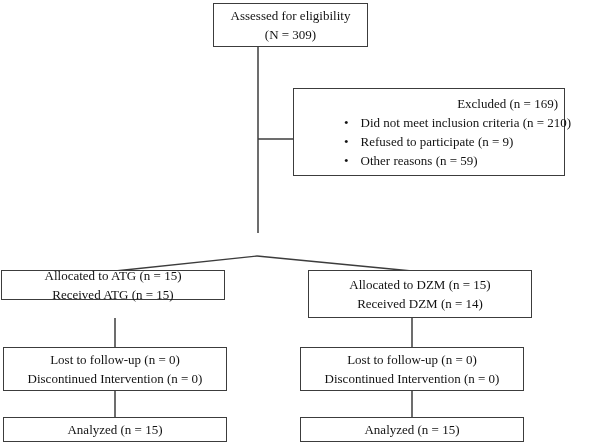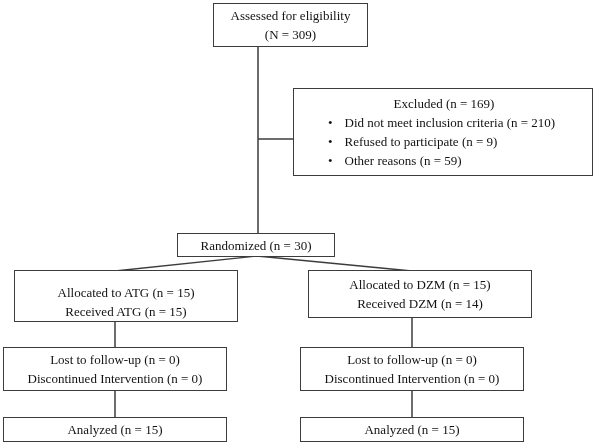--- a/index.html
+++ b/index.html
@@ -18,25 +18,25 @@
     border: 1.5px solid var(--border, #3c3c3c);
     box-sizing: border-box;
     display: flex; flex-direction: column;
     justify-content: center; align-items: center;
     text-align: center;
     font-size: 13px; line-height: 19px;
     color: var(--text, #121212);
     white-space: nowrap;
   }
   .box-assessed   { left: 185px; top: 3px;   width: 155px; height: 44px; margin-left: 28px; }
-  .box-excluded   { left: 293px; top: 88px;  width: 300px; height: 88px;
+  .box-excluded   { left: 293px; top: 88px;  width: 272px; height: 88px;
                     justify-content: flex-start; align-items: stretch;
-                    text-align: center; padding: 5px 6px 5px 8px; }
+                    text-align: right; padding: 5px 6px 5px 24px; }
   .box-randomized { left: 177px; top: 233px; width: 158px; height: 24px; }
-  .box-alloc-l    { left: 14px;   top: 270px; width: 224px; height: 52px; justify-content: flex-end; }
+  .box-alloc-l    { left: 1px;   top: 270px; width: 224px; height: 30px; }
   .box-alloc-r    { left: 300px; top: 270px; width: 224px; height: 48px; margin-left: 8px; }
   .box-follow-l   { left: 3px;   top: 347px; width: 224px; height: 44px; }
   .box-follow-r   { left: 300px; top: 347px; width: 224px; height: 44px; }
   .box-analyzed-l { left: 3px;   top: 417px; width: 224px; height: 25px; }
   .box-analyzed-r { left: 300px; top: 417px; width: 224px; height: 25px; }
   .bullet-row { display: flex; padding-left: 26px; }
   .bullet { margin-right: 12px; }
 </style>
 </head>
 <body>
@@ -68,23 +68,20 @@
     <div class="bullet-row">
       <span class="bullet">•</span>
       <span>Refused to participate (n = 9)</span>
     </div>
     <div class="bullet-row">
       <span class="bullet">•</span>
       <span>Other reasons (n = 59)</span>
     </div>
   </div>
 
-  <div class="box box-randomized">
-    <div>Randomized (n = 30)</div>
-  </div>
 
   <div class="box box-alloc-l">
     <div>Allocated to ATG (n = 15)</div>
     <div>Received ATG (n = 15)</div>
   </div>
 
   <div class="box box-alloc-r">
     <div>Allocated to DZM (n = 15)</div>
     <div>Received DZM (n = 14)</div>
   </div>

